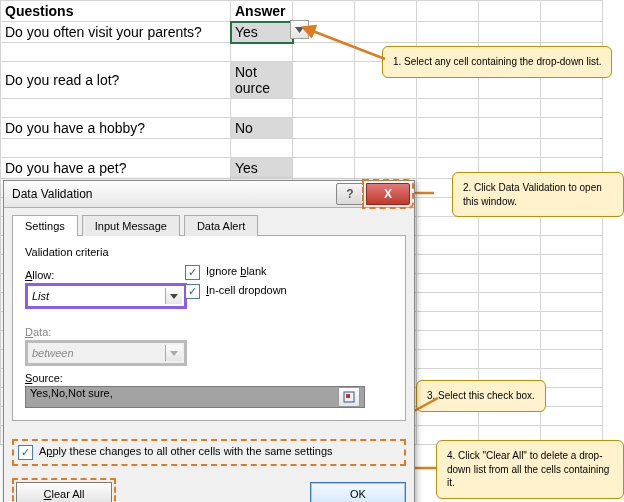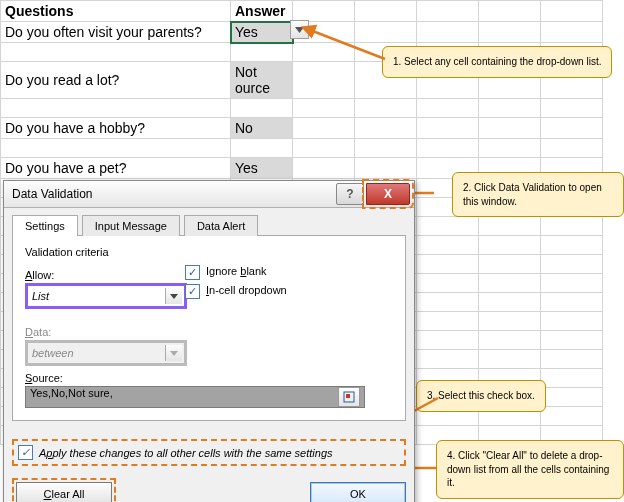--- a/index.html
+++ b/index.html
@@ -181,24 +181,22 @@
   }
   .range-btn {
     width:20px; height:18px;
     border:1px solid #999;
     background:linear-gradient(#fdfdfd,#e5e5e5);
     display:flex;align-items:center;justify-content:center;
   }
   .apply-row {
     margin: 18px 8px 8px 8px;
     display:flex;
-    align-items:center;
     border:2px dashed #e07b1f;
     padding:4px 4px;
-    font-style:italic;
   }
   .dlg-buttons {
     display:flex;
     align-items:center;
     padding: 4px 8px 10px 8px;
     gap:6px;
   }
   .dlg-buttons .spacer{flex:1;}
   .btn {
     min-width:74px;

